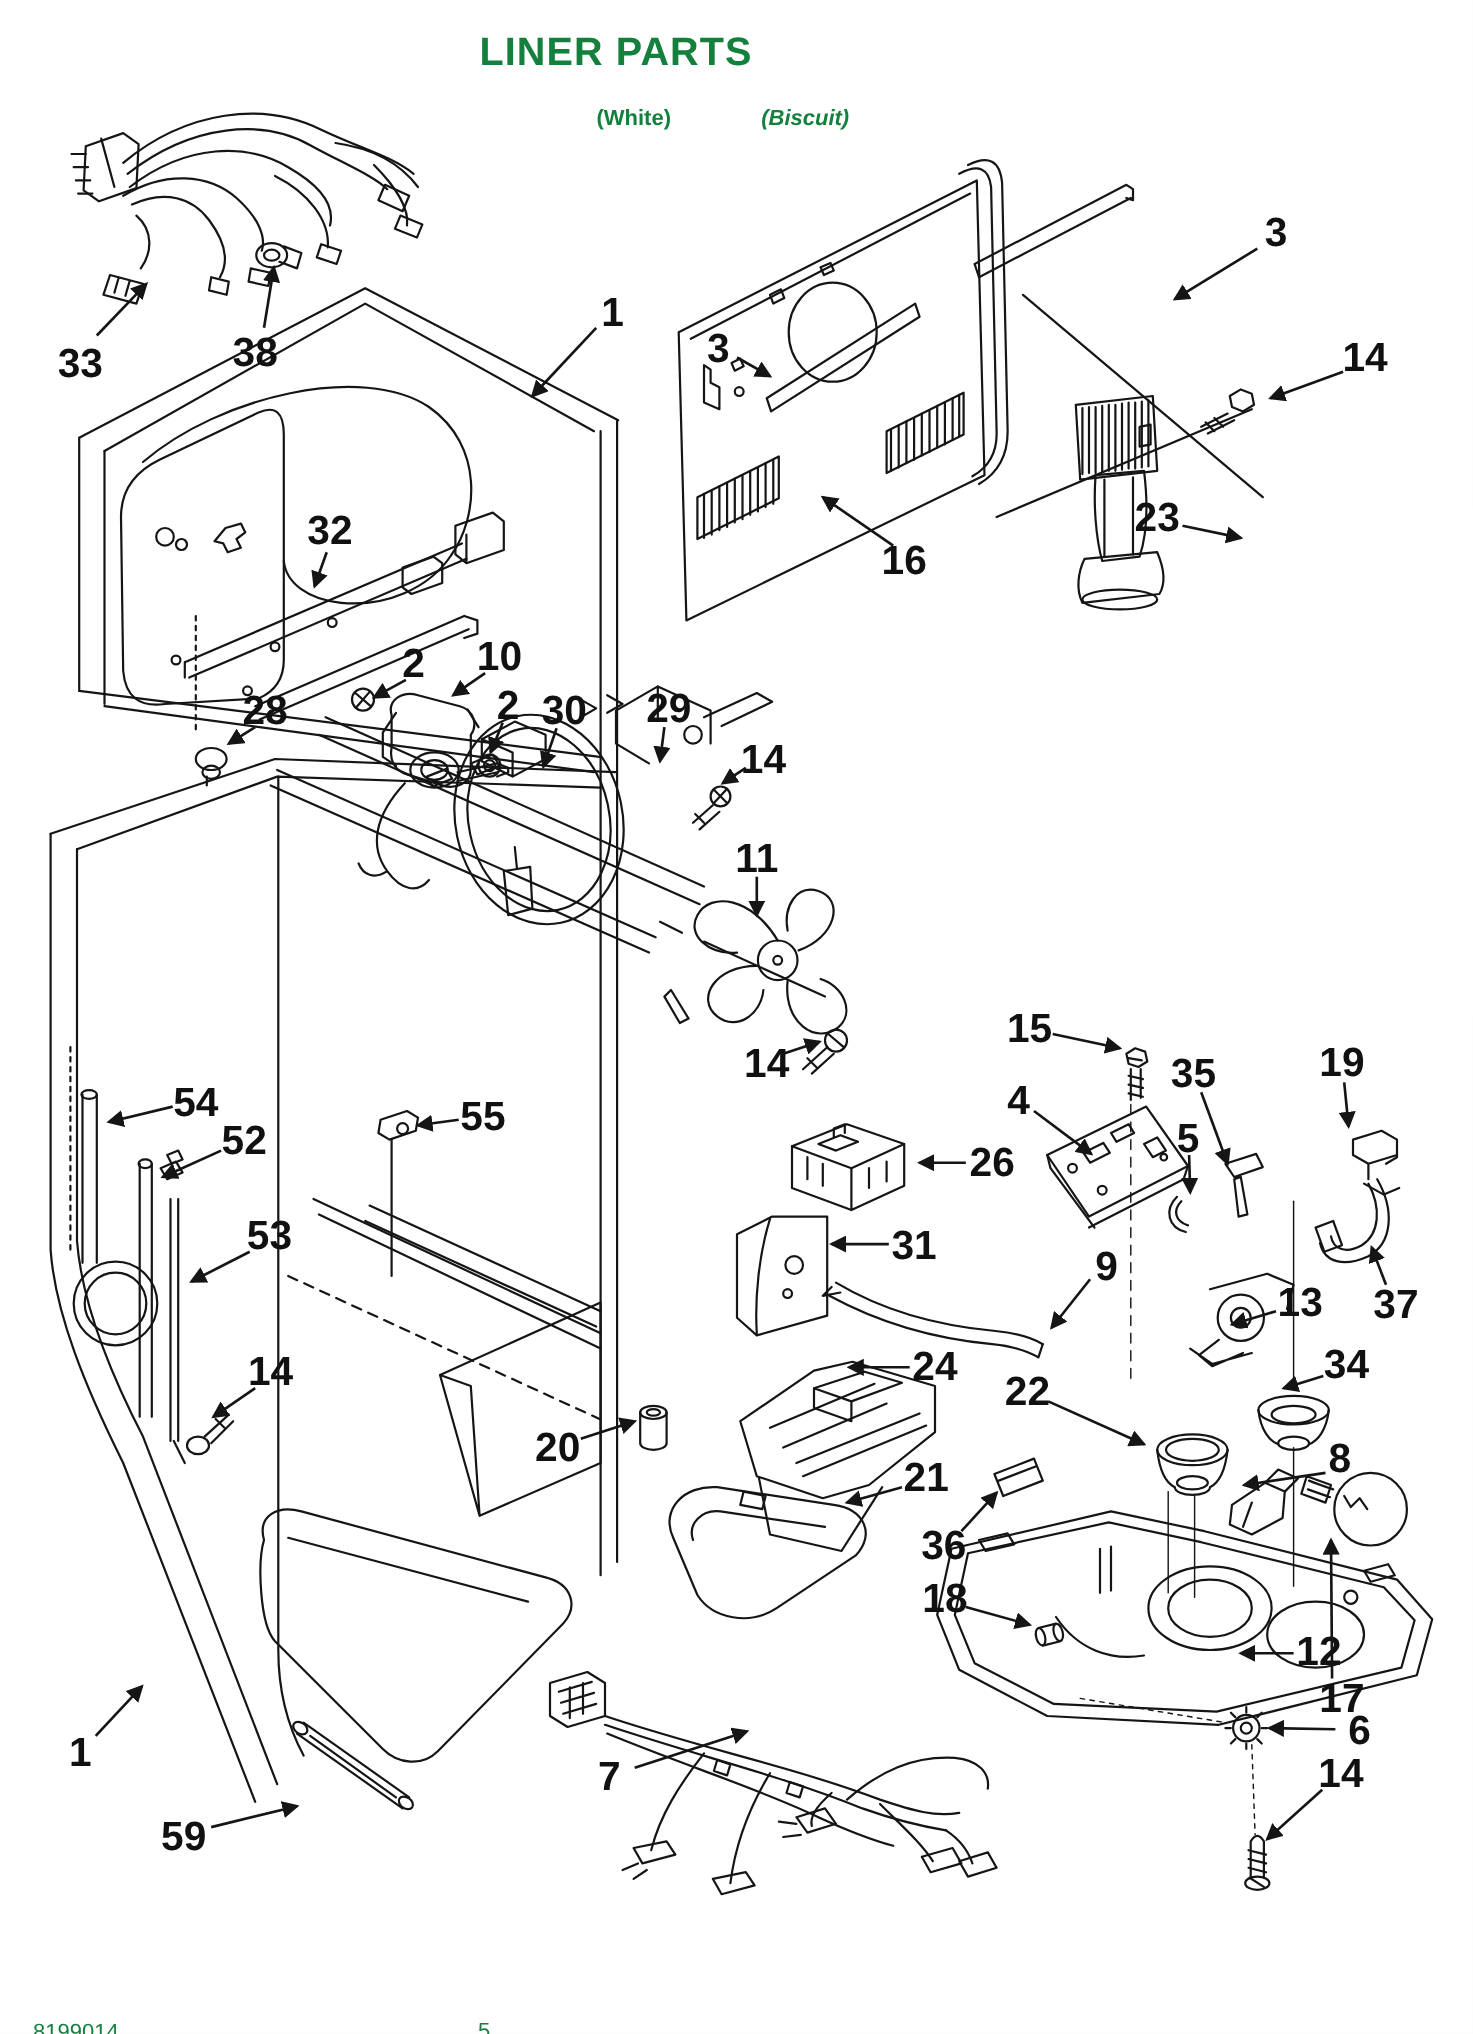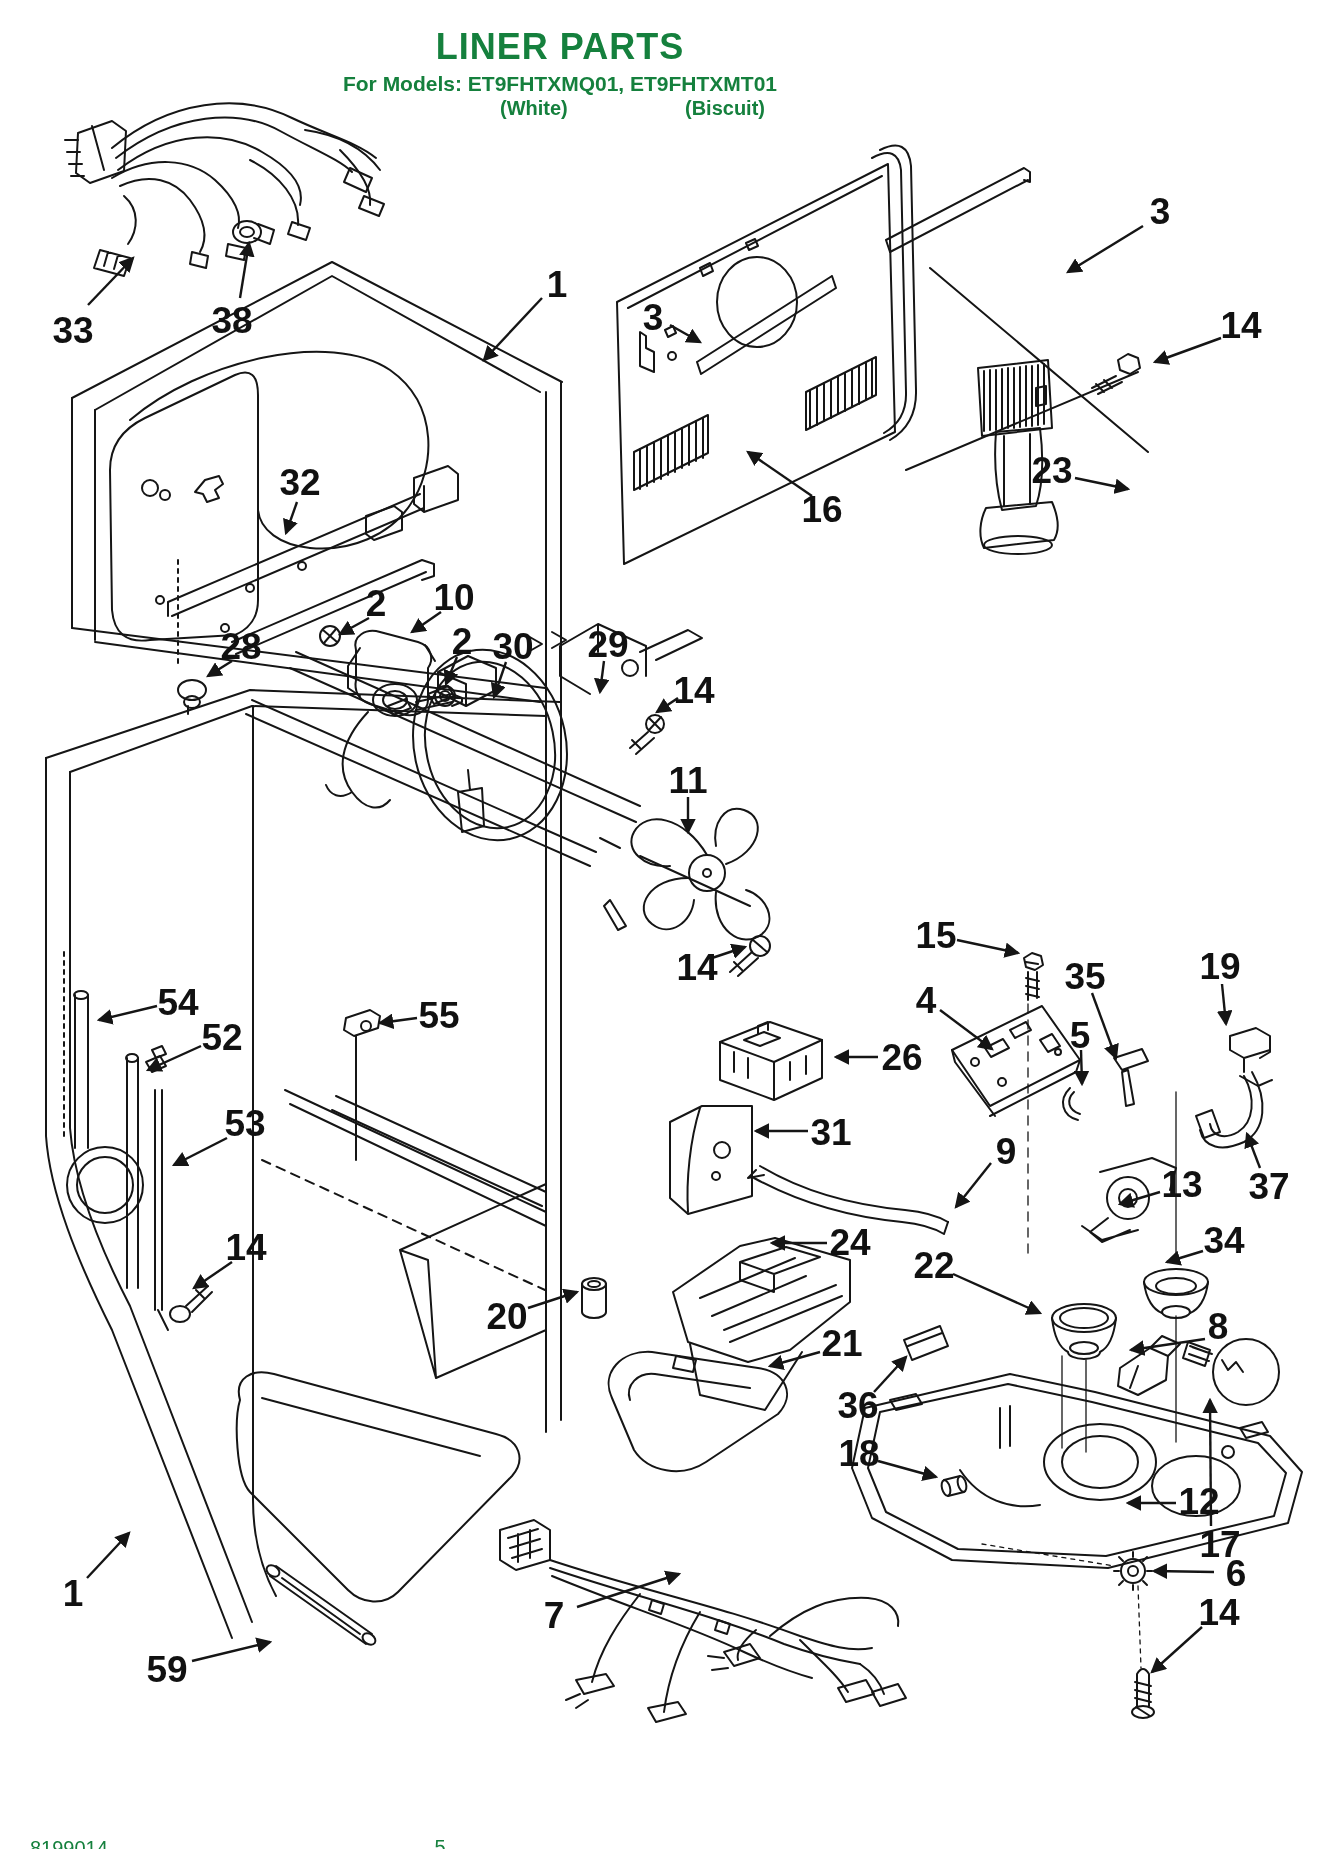--- a/index.html
+++ b/index.html
@@ -3,40 +3,39 @@
 <meta charset="utf-8">
 <style>
   html,body{margin:0;padding:0;background:#e8e8e8;}
   #page{position:relative;width:1339px;height:1849px;background:#ffffff;overflow:hidden;
         font-family:"Liberation Sans", sans-serif;color:#15803d;}
   #art{position:absolute;left:0;top:0;width:1339px;height:1849px;}
   .hdr{position:absolute;left:60px;width:1000px;text-align:center;}
   #title{top:26px;font-size:36px;font-weight:bold;letter-spacing:1px;}
   #models{top:72px;font-size:21px;font-weight:bold;}
   .colorlbl{position:absolute;top:97px;font-size:20px;font-weight:bold;}
-  #color-left{left:500px;width:110px;text-align:left;}
-  #color-right{left:685px;width:120px;text-align:left;}
+  #color-left{left:500px;width:110px;text-align:right;}
+  #color-right{left:652px;width:120px;text-align:right;font-style:italic;}
   .ftr{position:absolute;font-size:20px;margin-top:44px;}
   #docnum{left:30px;top:1793px;}
   #pagenum{left:420px;top:1792px;width:40px;text-align:center;}
   
   .ink, .ink path, .ink line, .ink circle, .ink ellipse, .ink polyline, .ink rect{
     fill:none;stroke:#151515;stroke-width:2;stroke-linecap:round;stroke-linejoin:round;}
   .thin path, .thin line, .thin circle, .thin ellipse{stroke-width:1.3;}
   .dash{stroke-dasharray:9 7;}
   .dashsm{stroke-dasharray:4 5;}
   .callout{font:bold 37px "Liberation Sans", sans-serif;fill:#111;stroke:none;}
   .leader{stroke:#151515;stroke-width:2.4;fill:none;}
 </style>
 </head>
 <body>
 
 <div id="page">
   <div id="title" class="hdr">LINER PARTS</div>
-  <div id="models" class="hdr">For Models: ET9FHTXMQ01, ET9FHTXMT01</div>
   <div id="color-left" class="colorlbl">(White)</div>
   <div id="color-right" class="colorlbl">(Biscuit)</div>
 
   <svg id="art" viewBox="0 0 1339 1849" xmlns="http://www.w3.org/2000/svg">
     <defs>
       <marker id="ah" viewBox="0 0 10 10" refX="8.5" refY="5" markerWidth="6.5" markerHeight="6.5" orient="auto-start-reverse">
         <path d="M0,0 L10,5 L0,10 Z" fill="#151515" stroke="none"></path>
       </marker>
     </defs>
 

